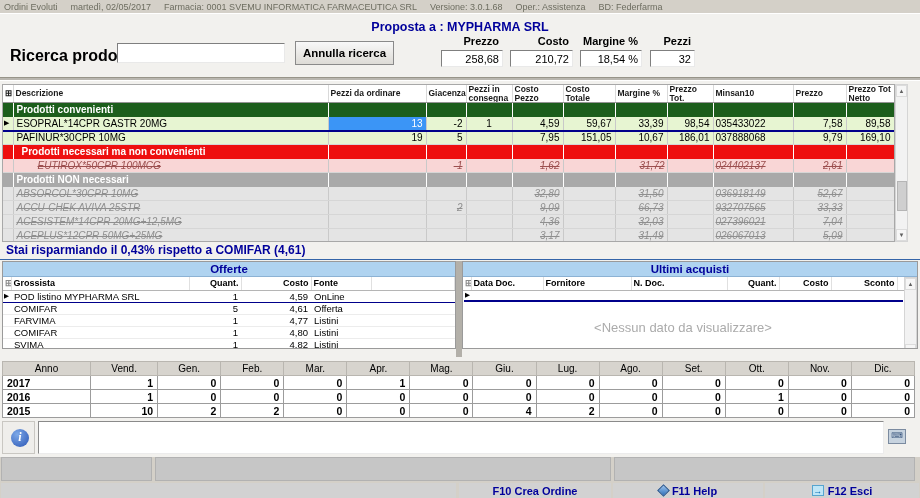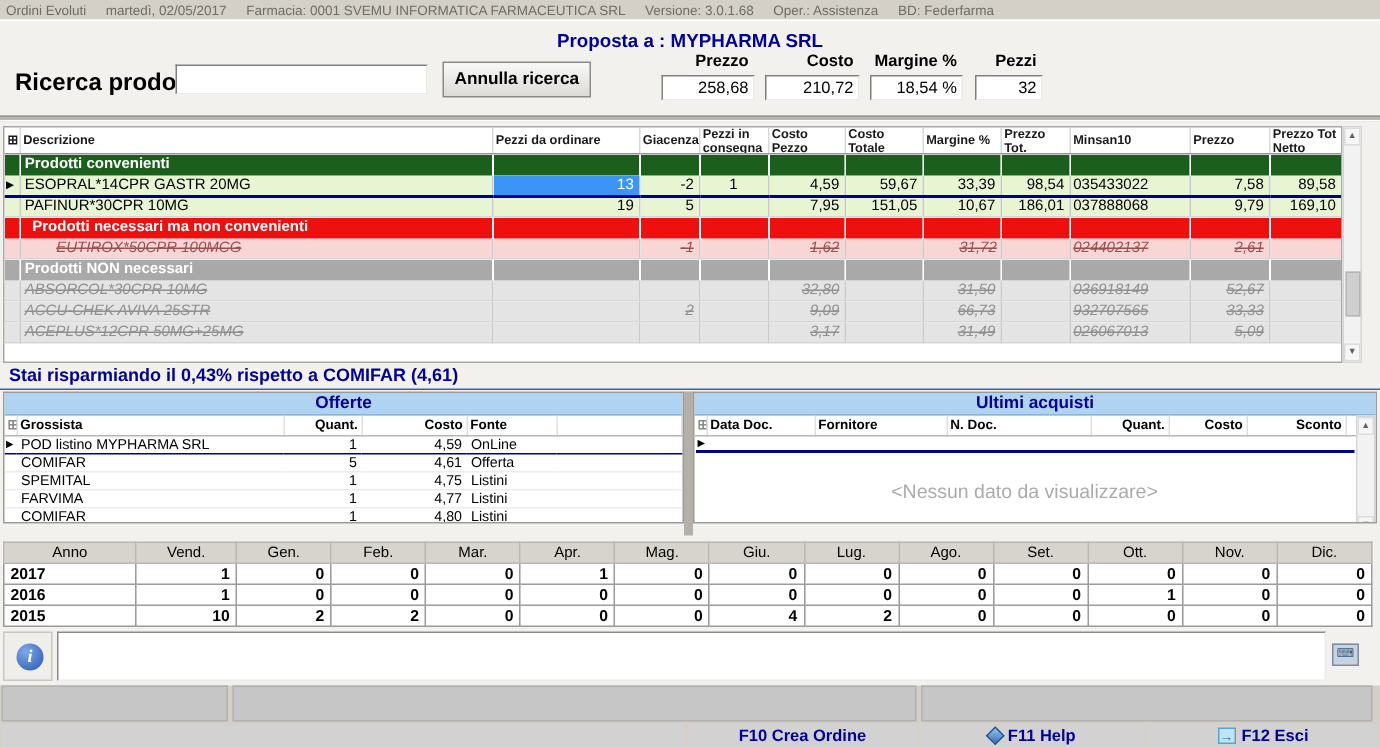--- a/index.html
+++ b/index.html
@@ -317,20 +317,34 @@
           <td class="num">9,09</td>
           <td class="num"></td>
           <td class="num">66,73</td>
           <td class="num"></td>
           <td class="min">932707565</td>
           <td class="num">33,33</td>
           <td class="num"></td>
         </tr>
         <tr class="prod prod-gray">
           <td class="ind"></td>
+          <td>ACESISTEM*14CPR 20MG+12,5MG</td>
+          <td class="num"></td>
+          <td class="num"></td>
+          <td class="ctr"></td>
+          <td class="num">4,36</td>
+          <td class="num"></td>
+          <td class="num">32,03</td>
+          <td class="num"></td>
+          <td class="min">027396021</td>
+          <td class="num">7,04</td>
+          <td class="num"></td>
+        </tr>
+        <tr class="prod prod-gray">
+          <td class="ind"></td>
           <td>ACEPLUS*12CPR 50MG+25MG</td>
           <td class="num"></td>
           <td class="num"></td>
           <td class="ctr"></td>
           <td class="num">3,17</td>
           <td class="num"></td>
           <td class="num">31,49</td>
           <td class="num"></td>
           <td class="min">026067013</td>
           <td class="num">5,09</td>
@@ -377,28 +391,20 @@
           <td class="num">4,59</td>
           <td>OnLine</td>
           <td></td>
         </tr>
         <tr>
           <td class="ind"></td>
           <td>COMIFAR</td>
           <td class="num">5</td>
           <td class="num">4,61</td>
           <td>Offerta</td>
-          <td></td>
-        </tr>
-        <tr>
-          <td class="ind"></td>
-          <td>SPEMITAL</td>
-          <td class="num">1</td>
-          <td class="num">4,75</td>
-          <td>Listini</td>
           <td></td>
         </tr>
         <tr>
           <td class="ind"></td>
           <td>FARVIMA</td>
           <td class="num">1</td>
           <td class="num">4,77</td>
           <td>Listini</td>
           <td></td>
         </tr>

